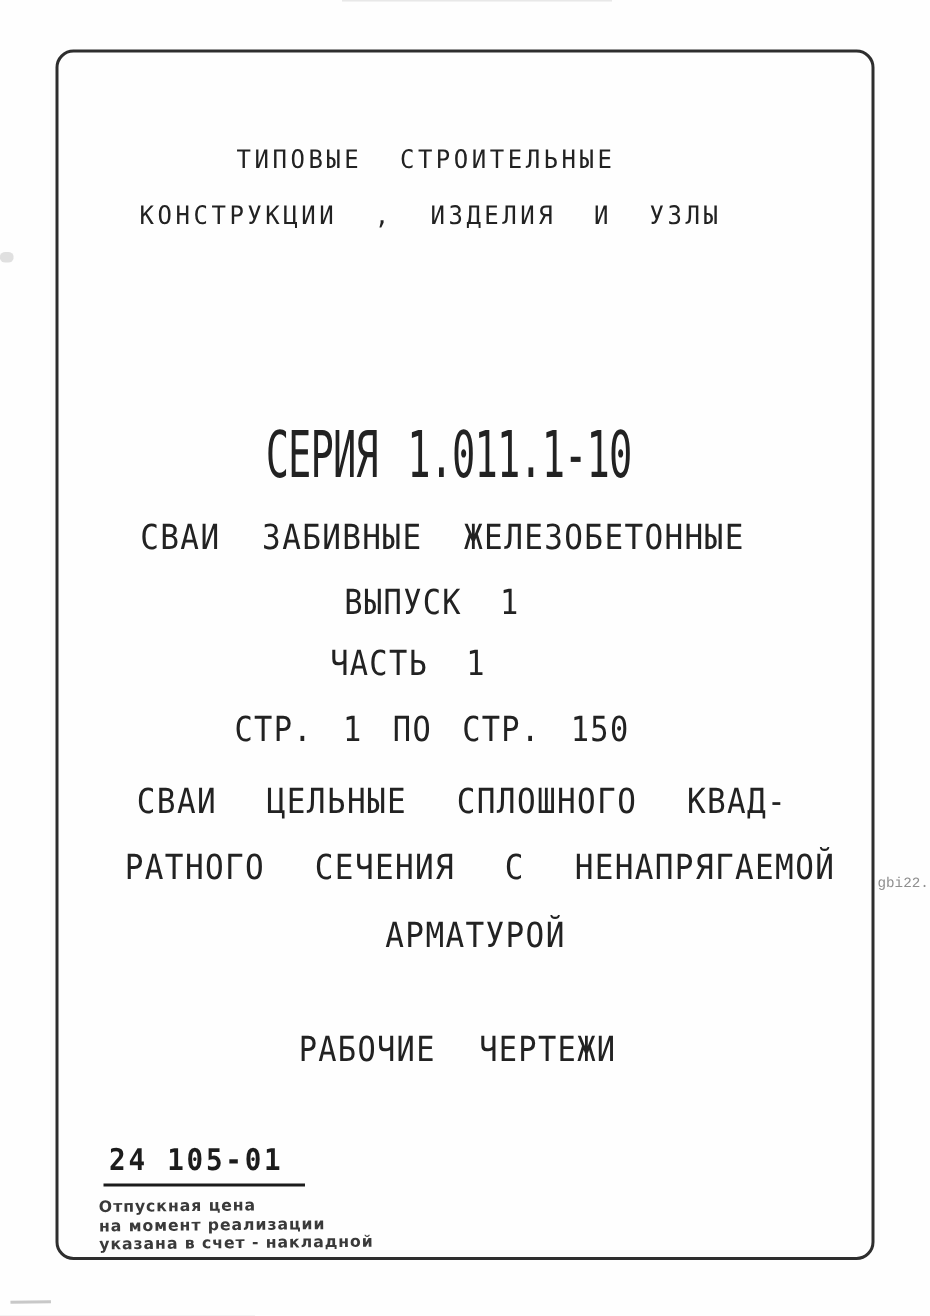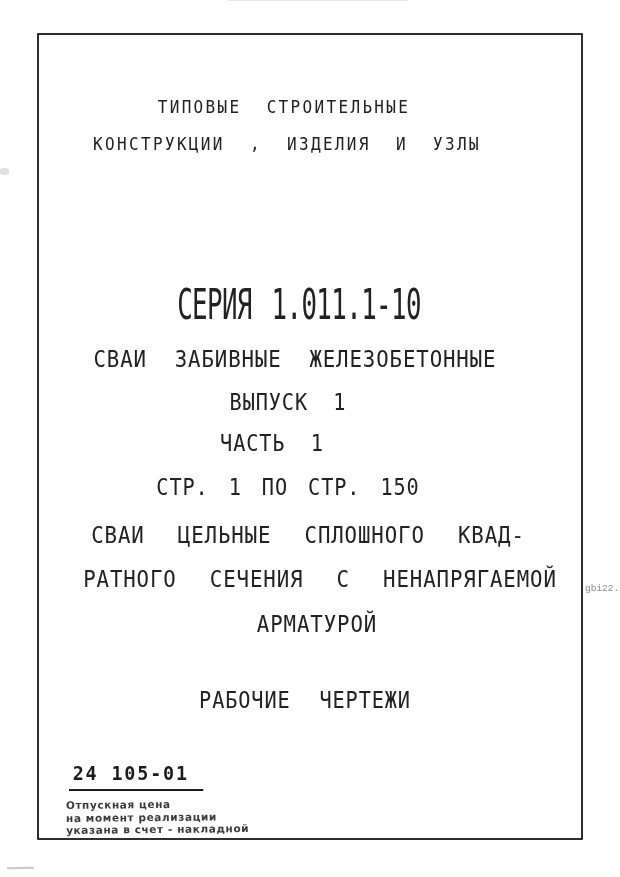--- a/index.html
+++ b/index.html
@@ -17,21 +17,21 @@
   }
   
   .frame {
     position: absolute;
     left: 37px;
     top: 33px;
     width: 546px;
     height: 807px;
     border: 2px solid #2e2e2e;
     box-sizing: border-box;
-    border-radius: 1px;
+    border-radius: 12px;
   }
   
   .line {
     position: absolute;
     left: 0;
     right: 0;
     text-align: center;
     white-space: nowrap;
     color: #222;
     line-height: 1;

